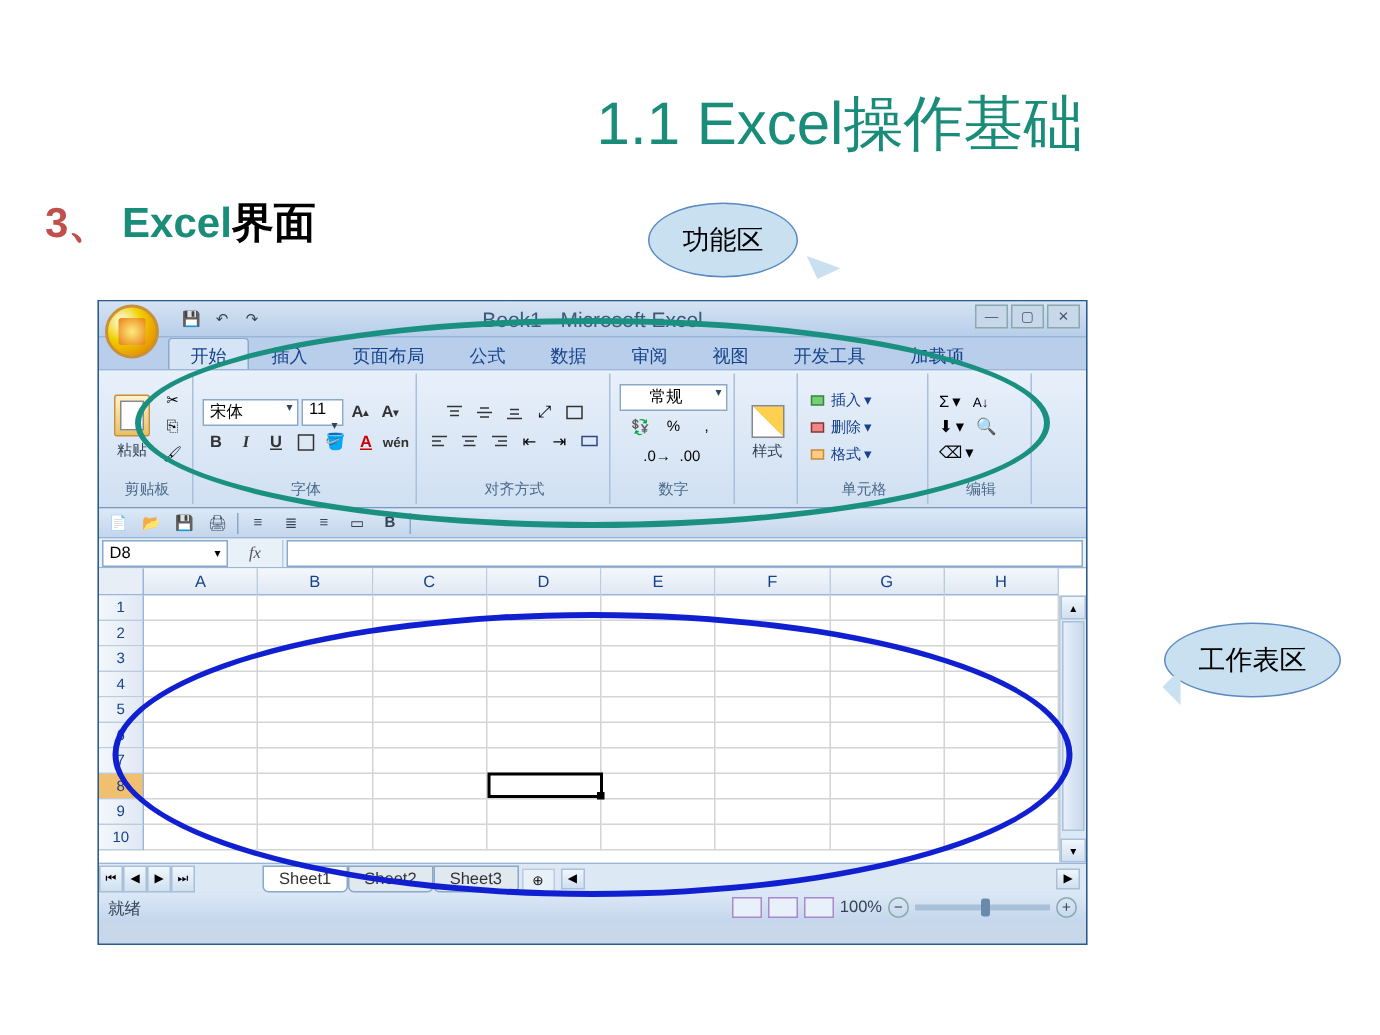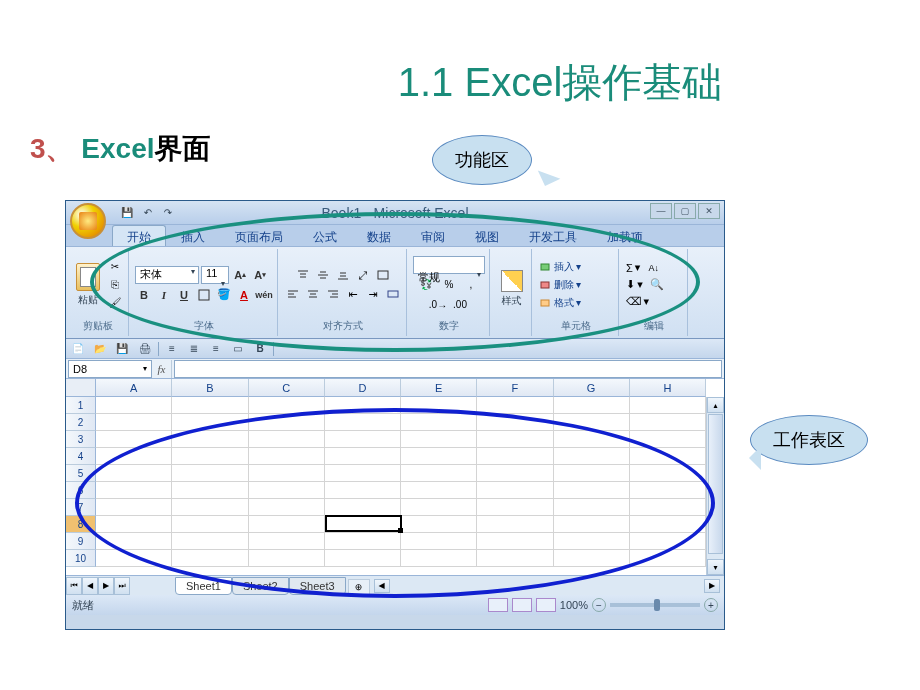--- a/index.html
+++ b/index.html
@@ -48,42 +48,42 @@
     .fmt-btn.italic { font-style: italic; font-family: serif; }
     .fmt-btn.underline { text-decoration: underline; }
     .fmt-btn svg { width: 14px; height: 14px; }
     
     .align-group .group-content { gap: 3px; }
     .align-row { display: flex; gap: 2px; }
     .align-btn { width: 18px; height: 16px; cursor: pointer; display: flex; align-items: center; justify-content: center; }
     .align-btn svg { width: 14px; height: 12px; }
     
     .number-group .group-content { align-items: stretch; width: 72px; }
-    .num-select { height: 18px; border: 1px solid #8aa8c8; background: #fff; font-size: 11px; padding: 13px 14px 0 4px; position: relative; cursor: pointer; }
+    .num-select { height: 18px; border: 1px solid #8aa8c8; background: #fff; font-size: 11px; padding: 0 14px 0 4px; position: relative; cursor: pointer; text-align: center; }
     .num-row { display: flex; gap: 2px; justify-content: center; }
     .num-btn { width: 20px; height: 18px; cursor: pointer; display: flex; align-items: center; justify-content: center; font-size: 10px; }
     
     .styles-group { min-width: 40px; }
     .styles-btn { width: 30px; height: 46px; display: flex; flex-direction: column; align-items: center; gap: 2px; cursor: pointer; font-size: 10px; color: #345; }
     .styles-icon { width: 22px; height: 22px; border: 1px solid #888; background: linear-gradient(45deg, #fff 50%, #ffd050 50%); }
     
     .cells-group .group-content { align-items: flex-start; width: 76px; }
     .cells-row { display: flex; gap: 2px; align-items: center; font-size: 10px; color: #15428b; cursor: pointer; padding: 1px 0; }
     .cells-icon { width: 14px; height: 12px; }
     
     .edit-group .group-content { width: 58px; align-items: flex-start; }
     .edit-row { display: flex; gap: 2px; align-items: center; cursor: pointer; padding: 1px; }
     
     .qat-strip { height: 20px; background: linear-gradient(#dce8f6, #c4d6ec); border-bottom: 1px solid #9ab5d8; display: flex; align-items: center; padding: 0 4px; gap: 4px; }
     .qat-strip .q-btn { width: 18px; height: 16px; cursor: pointer; display: flex; align-items: center; justify-content: center; font-size: 10px; color: #345; }
     .qat-strip .sep { width: 1px; height: 14px; background: #8aa8c8; }
     
     .formula-bar { height: 20px; background: #e8f0f8; border-bottom: 1px solid #9ab5d8; display: flex; align-items: center; }
     .name-box { width: 84px; height: 18px; background: #fff; border: 1px solid #8aa8c8; font-size: 11px; padding: 0 4px; display: flex; align-items: center; justify-content: space-between; margin-left: 2px; }
-    .fx-btn { width: 20px; height: 18px; font-style: italic; font-family: serif; font-size: 11px; color: #555; display: flex; align-items: center; justify-content: center; cursor: pointer; border-right: 1px solid #bcd; }
+    .fx-btn { width: 37px; height: 18px; font-style: italic; font-family: serif; font-size: 11px; color: #555; display: flex; align-items: center; justify-content: center; cursor: pointer; border-right: 1px solid #bcd; }
     .formula-input { flex: 1; height: 18px; background: #fff; border: 1px solid #8aa8c8; margin: 0 2px; }
     
     .sheet-area { display: flex; height: 196px; background: #fff; position: relative; }
     .corner { width: 30px; height: 18px; background: #e8eef6; border-right: 1px solid #9ab5d8; border-bottom: 1px solid #9ab5d8; }
     .col-headers { display: flex; flex: 1; height: 18px; position: absolute; left: 30px; top: 0; right: 18px; }
     .col-h { flex: 1; height: 18px; background: linear-gradient(#f4f8fc, #e0e8f4); border-right: 1px solid #bcd; border-bottom: 1px solid #9ab5d8; text-align: center; font-size: 11px; color: #15428b; line-height: 18px; cursor: pointer; }
     .row-headers { position: absolute; left: 0; top: 18px; width: 30px; }
     .row-h { height: 17px; background: linear-gradient(90deg, #f4f8fc, #e0e8f4); border-bottom: 1px solid #bcd; border-right: 1px solid #9ab5d8; text-align: center; font-size: 10px; color: #15428b; line-height: 17px; cursor: pointer; }
     .row-h.active { background: #f0c070; }
     .cells { position: absolute; left: 30px; top: 18px; right: 18px; bottom: 0; }
@@ -109,21 +109,21 @@
     .status-bar { height: 20px; background: linear-gradient(#dce8f6, #c4d6ec); display: flex; align-items: center; padding: 0 6px; font-size: 11px; color: #345; justify-content: space-between; }
     .status-right { display: flex; align-items: center; gap: 4px; }
     .view-btn { width: 20px; height: 14px; border: 1px solid #a8c; cursor: pointer; background: #e8f0fa; }
     .zoom-slider { width: 90px; height: 4px; background: #a8c0d8; position: relative; cursor: pointer; }
     .zoom-thumb { position: absolute; left: 44px; top: -4px; width: 6px; height: 12px; background: #6a8aac; border-radius: 2px; }
     .zoom-btn { width: 14px; height: 14px; border-radius: 50%; border: 1px solid #8aa; display: flex; align-items: center; justify-content: center; font-size: 10px; cursor: pointer; }
     
     .callout { position: absolute; background: #c8e0f0; border: 1px solid #5a8ac0; border-radius: 50%; padding: 12px 22px; font-size: 18px; color: #000; font-family: "SimSun"; }
     .callout-1 { left: 432px; top: 135px; }
     .callout-1::after { content: ""; position: absolute; left: 100px; top: 38px; width: 0; height: 0; border: 12px solid transparent; border-top-color: #c8e0f0; transform: rotate(20deg); }
-    .callout-2 { left: 750px; top: 415px; }
+    .callout-2 { left: 776px; top: 415px; }
     .callout-2::after { content: ""; position: absolute; left: -14px; top: 30px; width: 0; height: 0; border: 12px solid transparent; border-right-color: #c8e0f0; }
     
     .ellipse-teal { position: absolute; left: 90px; top: 212px; width: 610px; height: 140px; border: 4px solid #1a9080; border-radius: 50%; pointer-events: none; }
     .ellipse-blue { position: absolute; left: 75px; top: 408px; width: 640px; height: 190px; border: 4px solid #1020d0; border-radius: 50%; pointer-events: none; }
   </style>
 </head>
 <body>
 
 <div class="main-title">1.1  Excel操作基础</div>
 <div class="sub-title">

